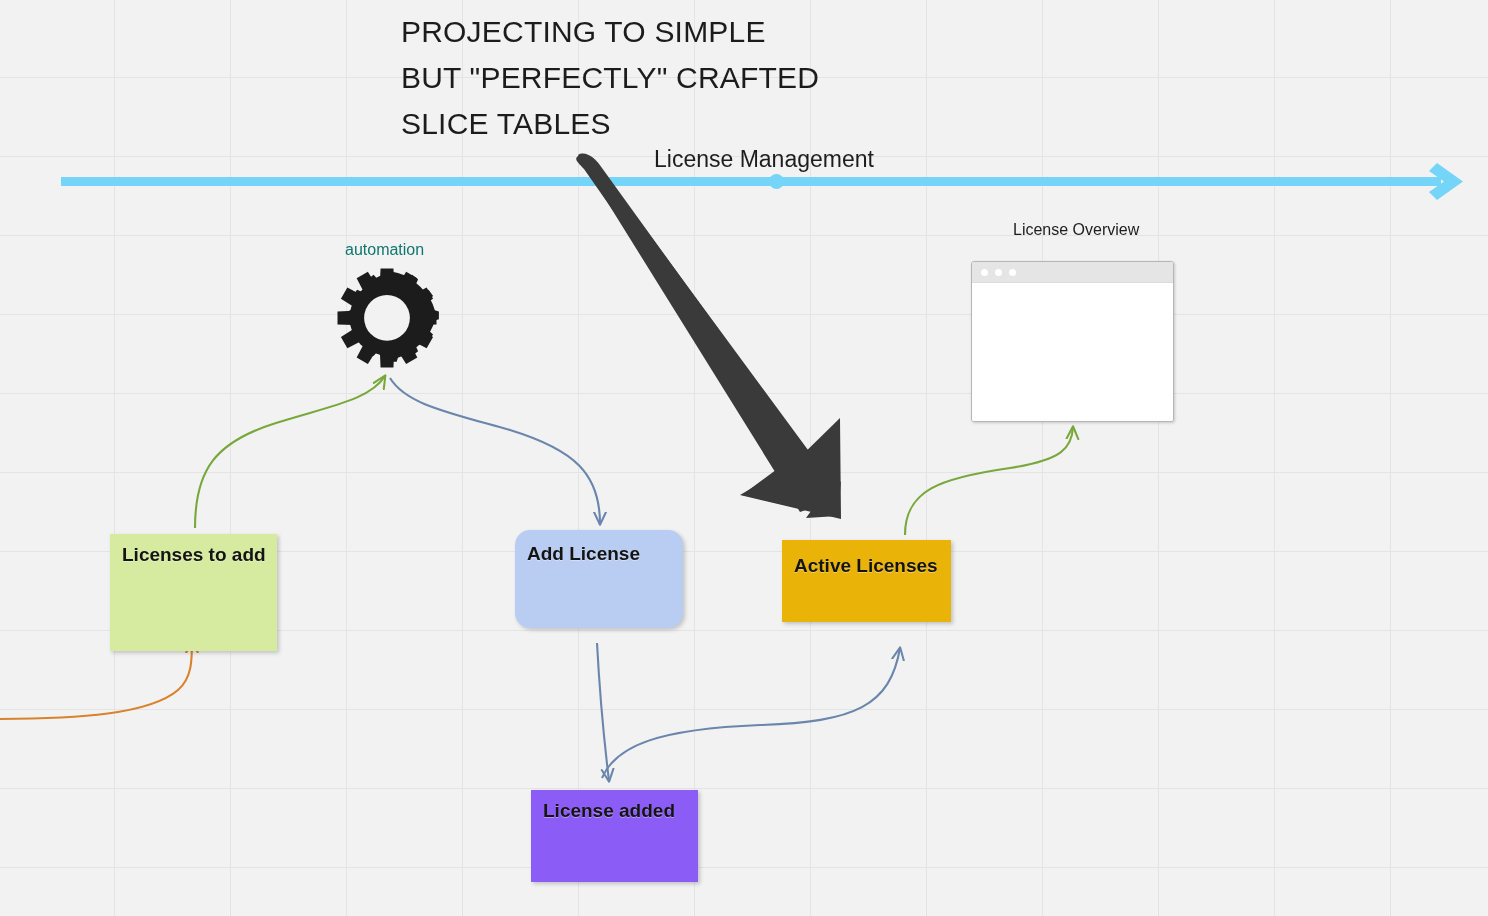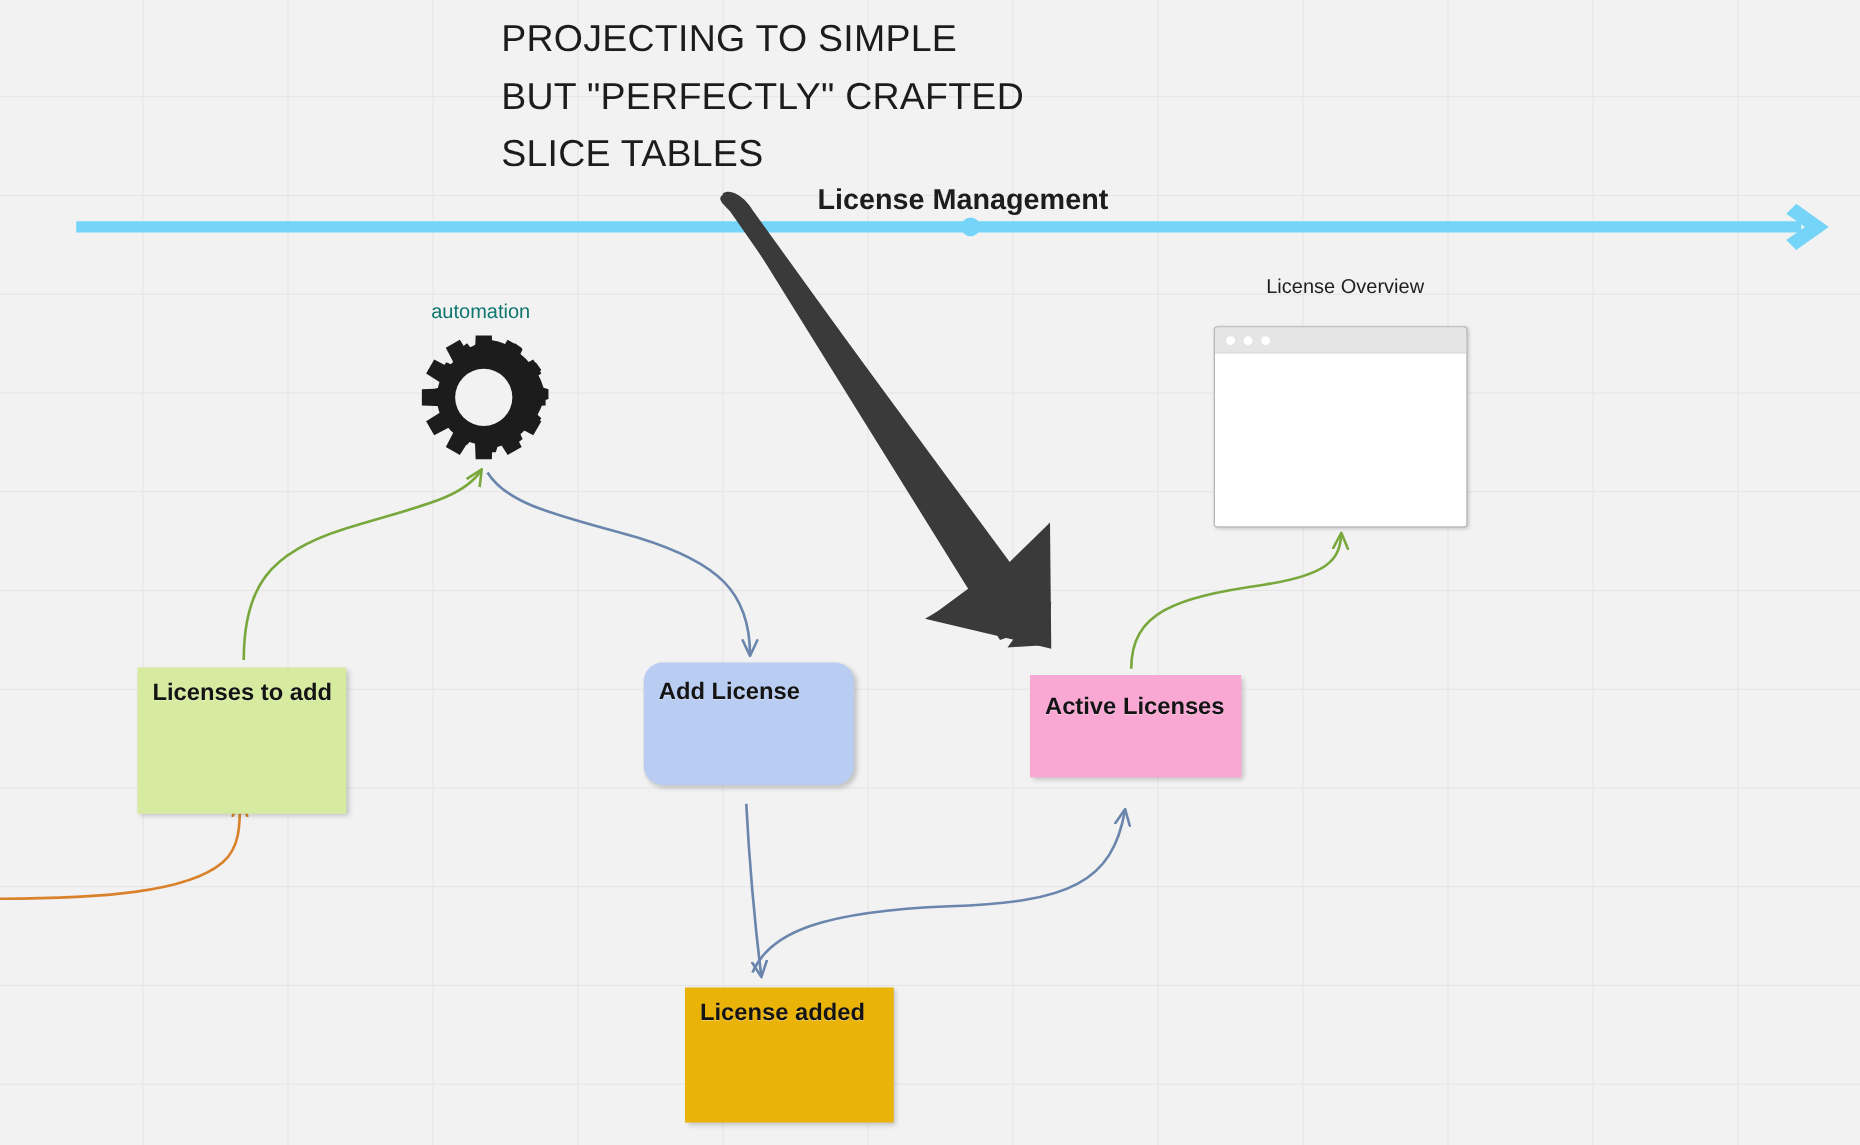--- a/index.html
+++ b/index.html
@@ -47,21 +47,20 @@
     white-space: pre;
   }
   
   #timeline-label {
     position: absolute;
     left: 654px;
     top: 146px;
     font-size: 23px;
     color: #1d1d1d;
     white-space: nowrap;
-    font-weight: bold;
   }
   #timeline-bar {
     position: absolute;
     left: 61px;
     top: 177px;
     width: 1380px;
     height: 9px;
     background: #74d5f8;
   }
   #timeline-dot {
@@ -144,23 +143,23 @@
     font-size: 19px;
     font-weight: bold;
     color: #141414;
     white-space: nowrap;
     text-shadow: 0 1px 0 rgba(255,255,255,.35);
   }
   #note-licenses-to-add { left: 110px; top: 534px; width: 167px; height: 117px; background: #d6eba0; }
   #note-licenses-to-add .note-label { top: 10px; }
   #note-add-license { left: 515px; top: 530px; width: 168px; height: 98px; background: #b9cdf2; border-radius: 15px; }
   #note-add-license .note-label { top: 13px; }
-  #note-active-licenses { left: 824px; top: 540px; width: 169px; height: 82px; background: #f9a8d4; text-align: center; }
+  #note-active-licenses { left: 782px; top: 540px; width: 169px; height: 82px; background: #eab308; text-align: center; }
   #note-active-licenses .note-label { top: 15px; }
-  #note-license-added { left: 548px; top: 790px; width: 167px; height: 108px; background: #eab308; }
+  #note-license-added { left: 531px; top: 790px; width: 167px; height: 92px; background: #8b5cf6; }
   #note-license-added .note-label { top: 10px; }
 </style>
 </head>
 <body>
 
 <div id="canvas"></div>
 
 <svg class="layer" id="connectors-layer" viewBox="0 0 1488 916" width="1488" height="916">
   <defs>
     <marker id="ah-green" viewBox="0 0 10 10" refX="8.5" refY="5" markerWidth="7" markerHeight="7" orient="auto-start-reverse">

